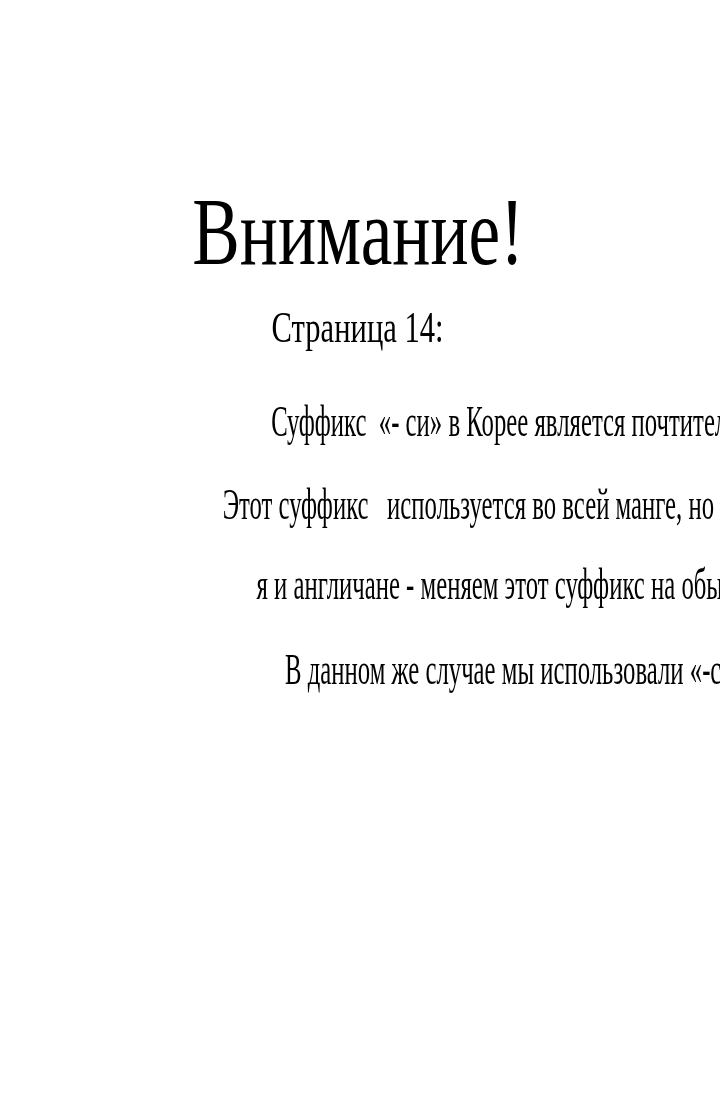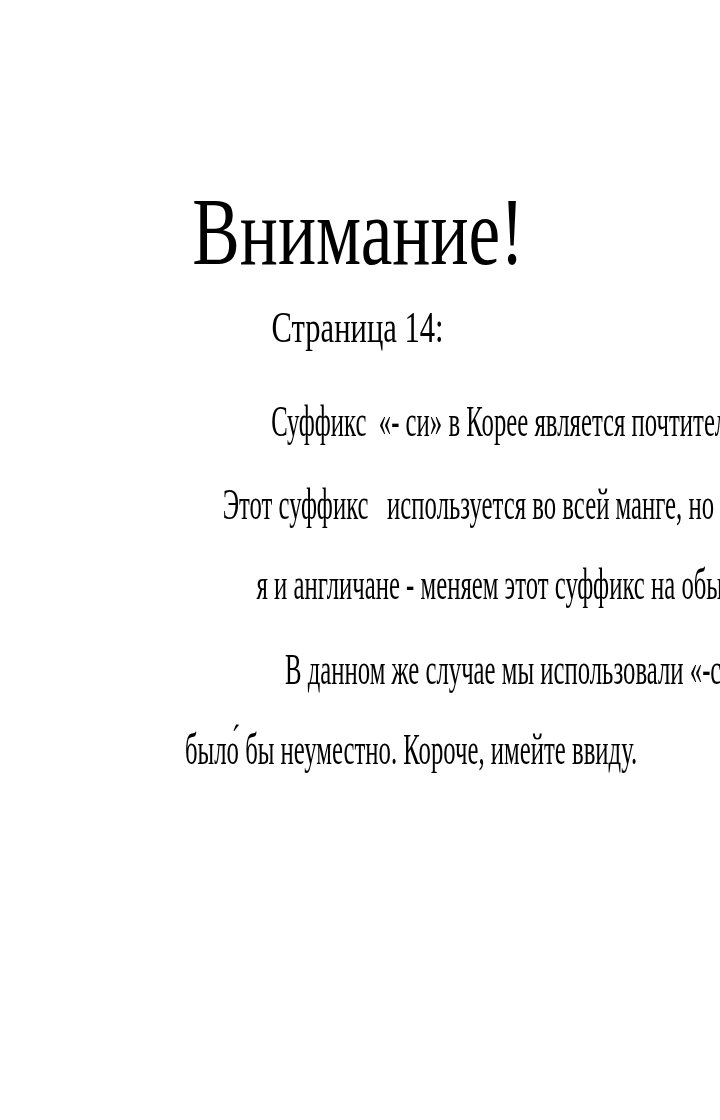--- a/index.html
+++ b/index.html
@@ -70,17 +70,14 @@
   </div>
 
   <div class="text-row note-line line-2">
     <span class="condense">я и англичане - меняем этот суффикс на обычное «мистер».</span>
   </div>
 
   <div class="text-row note-line line-3">
     <span class="condense">В данном же случае мы использовали «-си», потому что «мистер»</span>
   </div>
 
-  <div class="text-row note-line line-4">
-    <span class="condense">было́ бы неуместно. Короче, имейте ввиду.</span>
-  </div>
 
 </div>
 
 </body></html>

